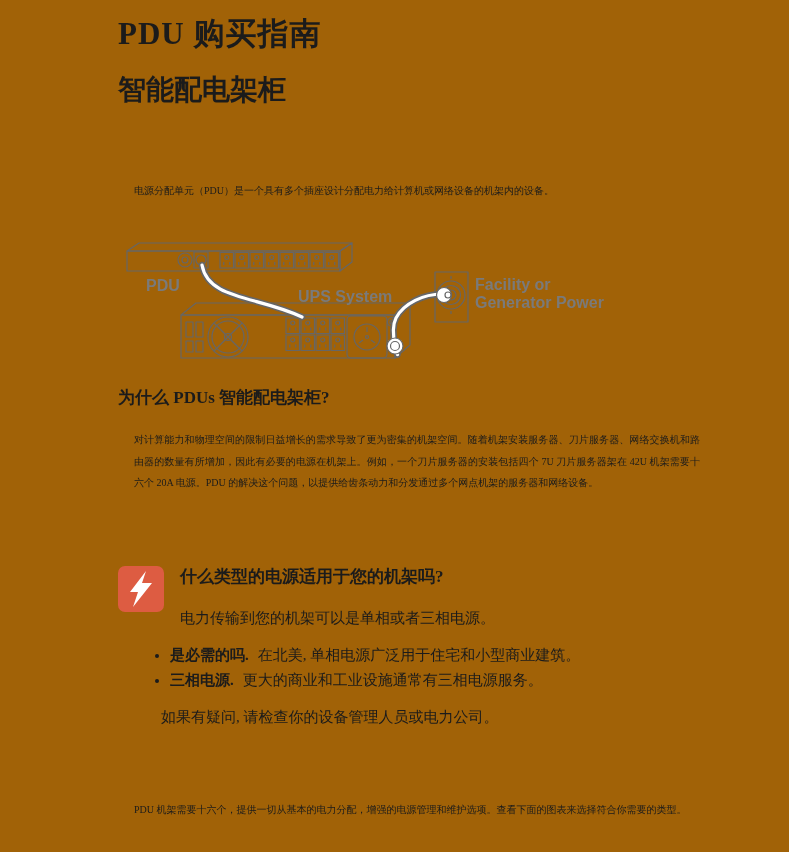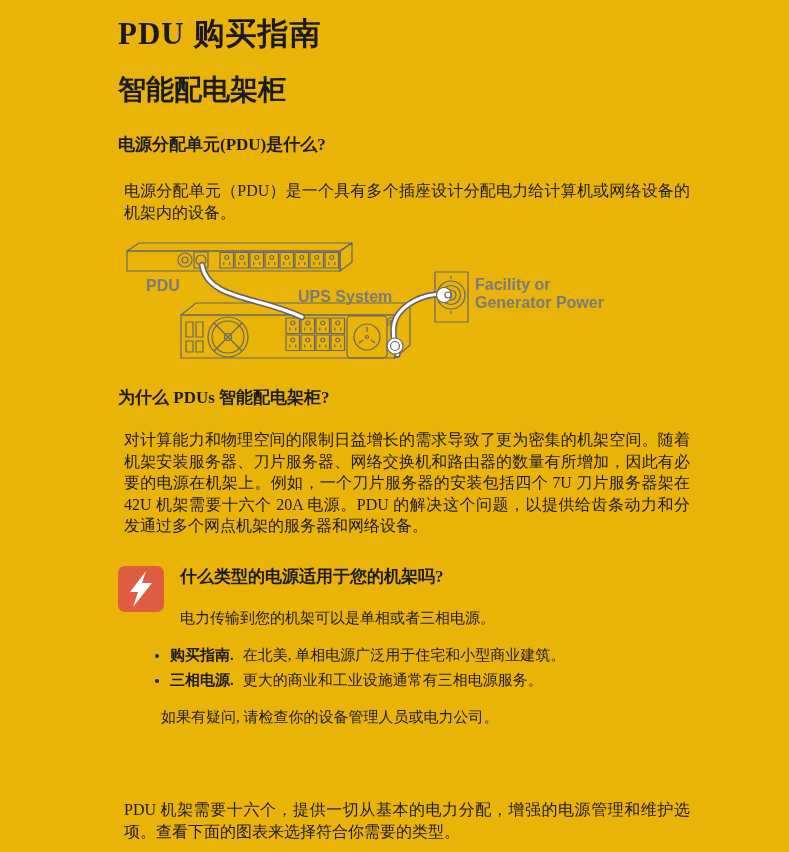--- a/index.html
+++ b/index.html
@@ -1,27 +1,27 @@
 <!DOCTYPE html>
 <html><head>
 <meta charset="utf-8">
 <style>
   html,body{margin:0;padding:0;background:#ffffff;}
   .page{
-    position:relative;width:789px;height:852px;background:#eab308;overflow:hidden;
+    position:relative;width:789px;height:852px;background:#a16207;overflow:hidden;
     font-family:"Liberation Serif","DejaVu Serif",serif;color:#1b1b1b;
   }
   .abs{position:absolute;}
   .h1{left:118px;top:13px;font-size:31px;font-weight:bold;letter-spacing:1px;white-space:nowrap;}
   .h2{left:118px;top:71px;font-size:28px;font-weight:bold;white-space:nowrap;}
   .h3{left:118px;font-size:17px;font-weight:bold;white-space:nowrap;}
   .h3a{top:133px;}
   .h3b{top:386px;}
   .h3c{top:754px;}
-  .para{left:124px;width:566px;font-size:16px;line-height:21.5px;text-align:justify;}
+  .para{left:134px;width:566px;font-size:10px;line-height:21.5px;text-align:justify;}
   .p1{top:180px;}
   .p2{top:429px;}
   .p3{top:799px;}
   .diagram{left:118px;top:238px;}
   .callout-icon{left:118px;top:566px;width:46px;height:46px;}
   .co-head{left:180px;top:565px;font-size:17px;font-weight:bold;white-space:nowrap;}
   .co-body{left:180px;top:609px;font-size:15px;white-space:nowrap;}
   ul.bullets{left:156px;top:643px;margin:0;padding:0 0 0 14px;list-style:disc outside;}
   ul.bullets li{font-size:15px;line-height:25px;white-space:nowrap;}
   ul.bullets b{margin-right:9px;}
@@ -29,21 +29,20 @@
   .diag-label{font-family:"Liberation Sans","DejaVu Sans",sans-serif;font-weight:bold;font-size:16px;}
 </style>
 </head>
 <body>
 
 <div class="page">
 
   <div class="abs h1">PDU 购买指南</div>
   <div class="abs h2">智能配电架柜</div>
 
-  <div class="abs h3 h3a">电源分配单元(PDU)是什么?</div>
   <div class="abs para p1">电源分配单元（PDU）是一个具有多个插座设计分配电力给计算机或网络设备的机架内的设备。</div>
 
   <svg class="abs diagram" width="560" height="144" viewBox="0 0 560 144" fill="none" stroke="#666666" stroke-width="1.2" stroke-linejoin="round">
     <defs>
       <g id="outlet">
         <rect x="0" y="0" width="13.5" height="15.5"></rect>
         <circle cx="6.75" cy="5" r="2"></circle>
         <line x1="3.75" y1="9.5" x2="3.75" y2="12.5"></line>
         <line x1="9.75" y1="9.5" x2="9.75" y2="12.5"></line>
       </g>
@@ -133,21 +132,21 @@
   <div class="abs para p2">对计算能力和物理空间的限制日益增长的需求导致了更为密集的机架空间。随着机架安装服务器、刀片服务器、网络交换机和路由器的数量有所增加，因此有必要的电源在机架上。例如，一个刀片服务器的安装包括四个 7U 刀片服务器架在 42U 机架需要十六个 20A 电源。PDU 的解决这个问题，以提供给齿条动力和分发通过多个网点机架的服务器和网络设备。</div>
 
   <svg class="abs callout-icon" width="46" height="46" viewBox="0 0 46 46">
     <rect x="0" y="0" width="46" height="46" rx="7" fill="#dd5c42"></rect>
     <polygon points="28,5 12,26 20,26 15,41 34,17 24,17" fill="#ffffff"></polygon>
   </svg>
   <div class="abs co-body">电力传输到您的机架可以是单相或者三相电源。</div>
   <div class="abs co-head">什么类型的电源适用于您的机架吗?</div>
 
   <ul class="abs bullets">
-    <li><b>购买指南.</b><span>在北美, 单相电源广泛用于住宅和小型商业建筑。</span></li>
+    <li><b>是必需的吗.</b><span>在北美, 单相电源广泛用于住宅和小型商业建筑。</span></li>
     <li><b>三相电源.</b><span>更大的商业和工业设施通常有三相电源服务。</span></li>
   </ul>
 
   <div class="abs note">如果有疑问, 请检查你的设备管理人员或电力公司。</div>
 
   <div class="abs para p3">PDU 机架需要十六个，提供一切从基本的电力分配，增强的电源管理和维护选项。查看下面的图表来选择符合你需要的类型。</div>
 
 </div>
 
 </body></html>

